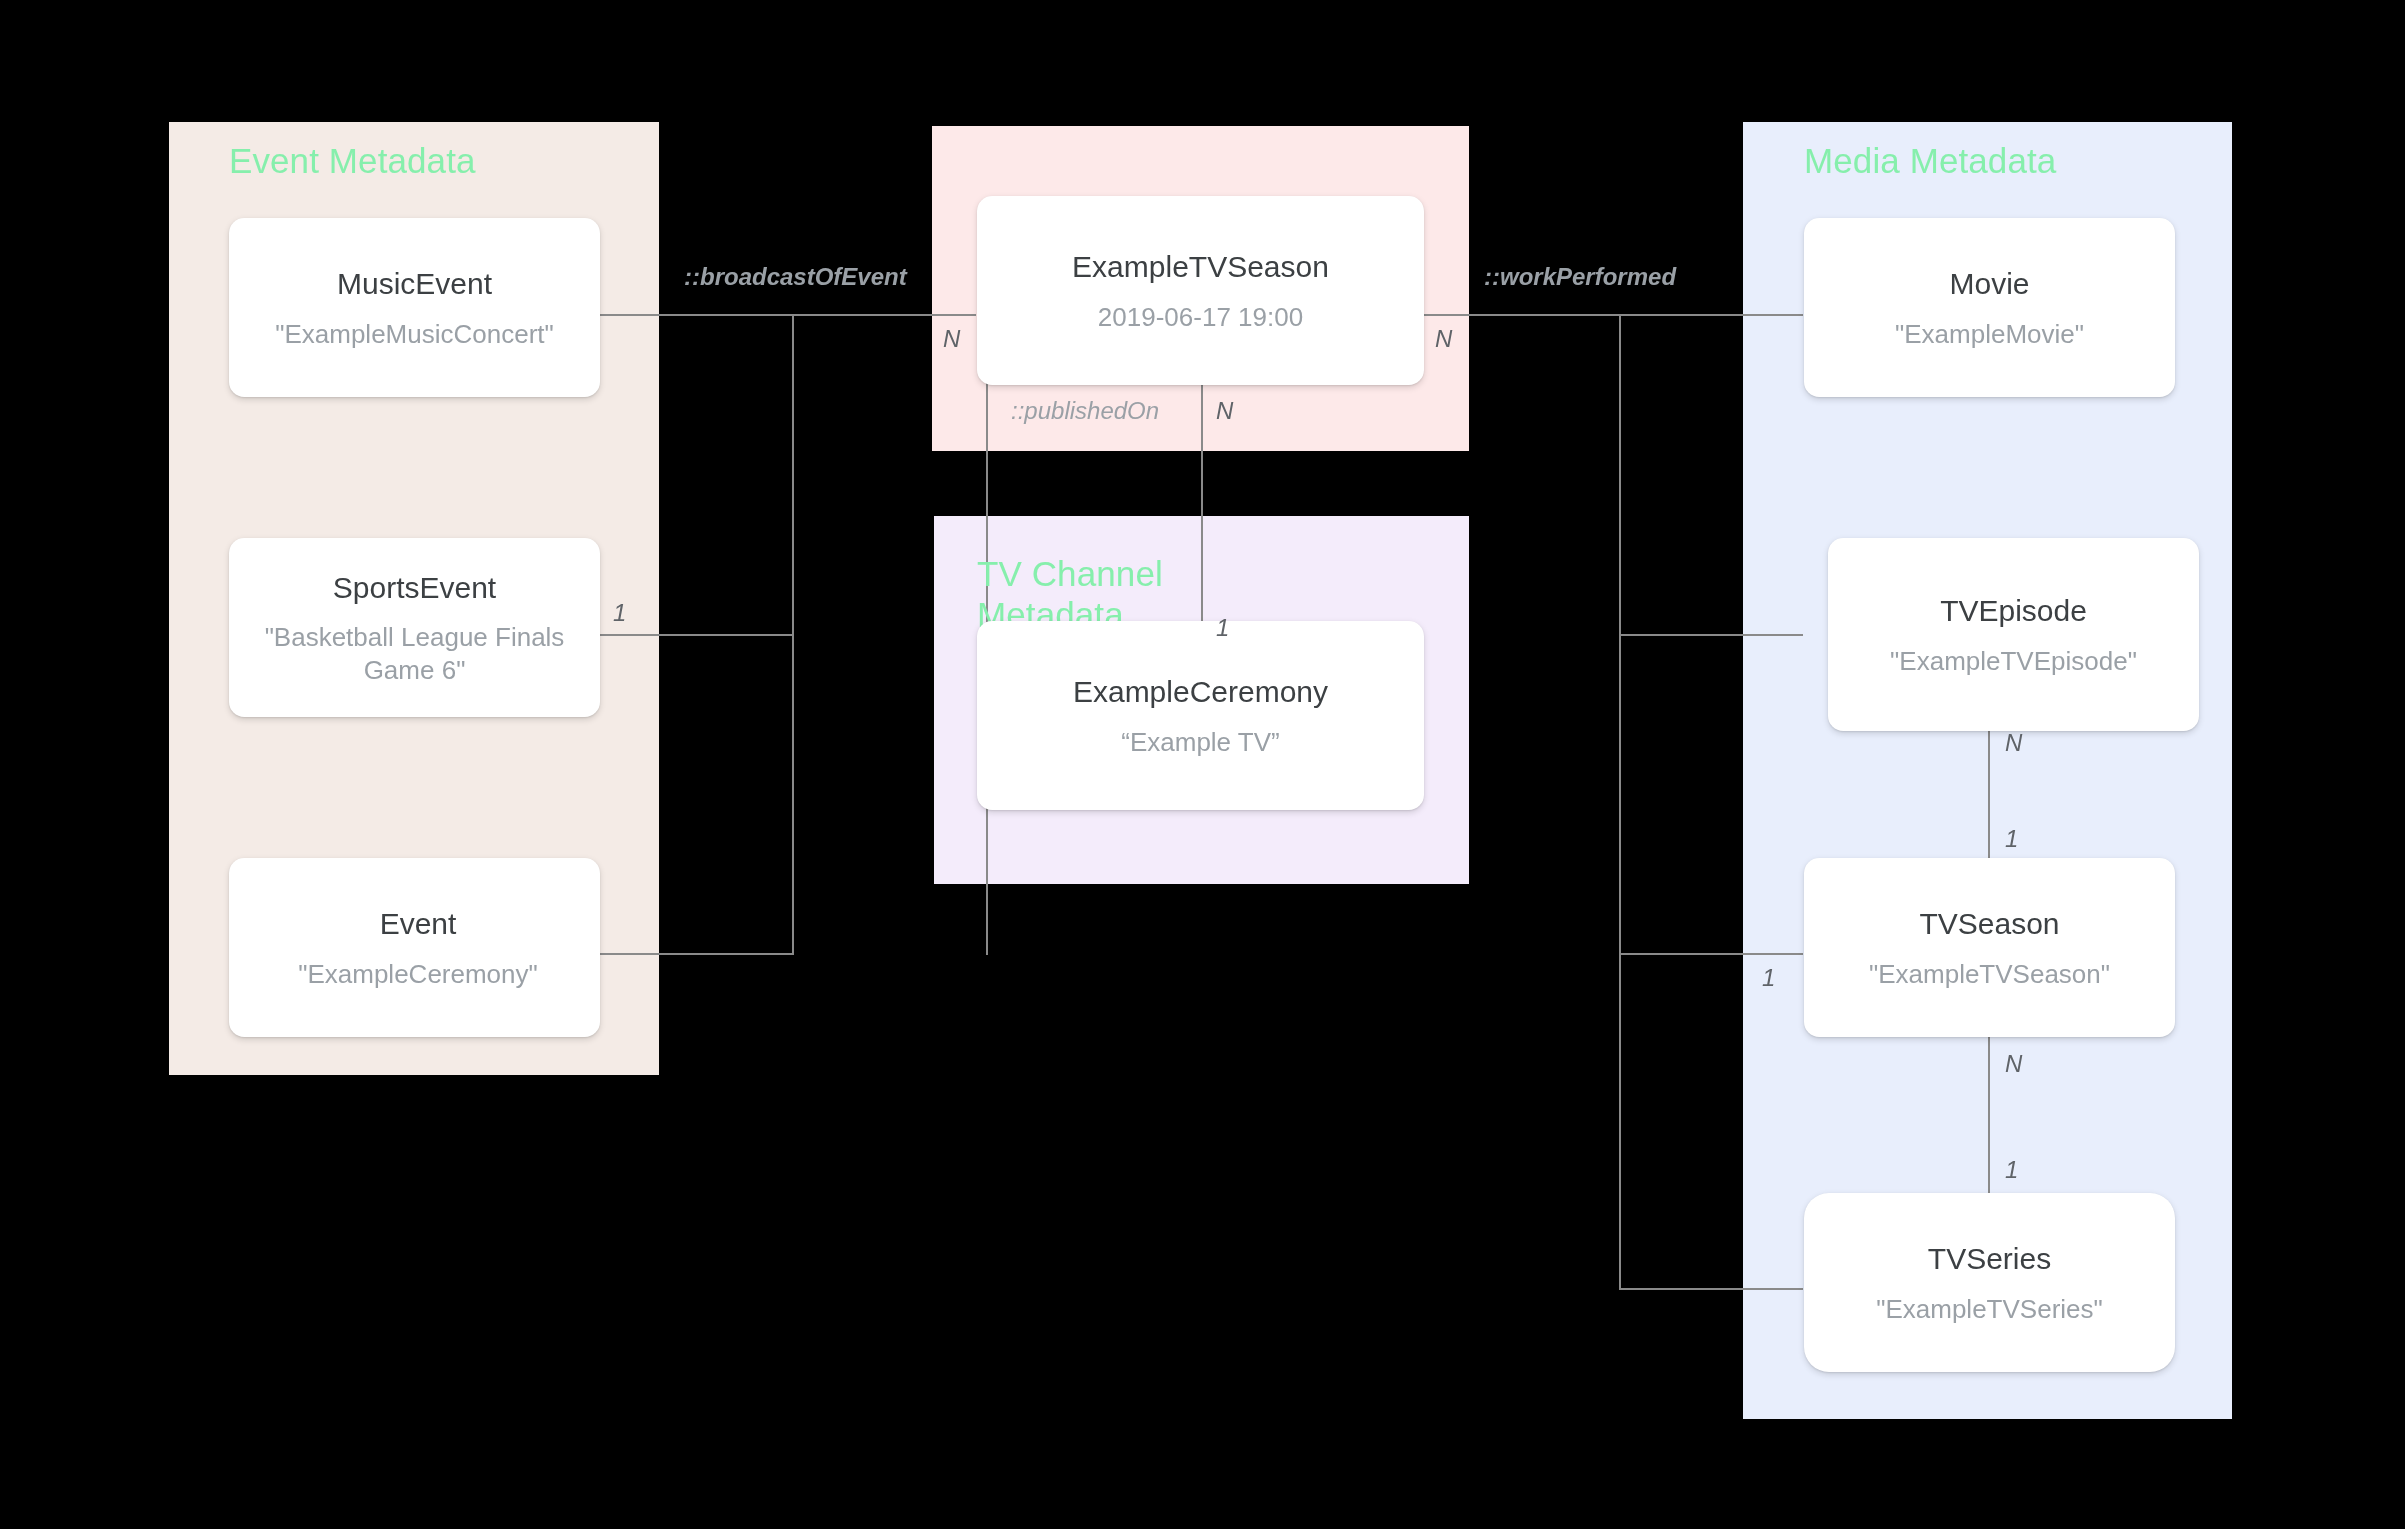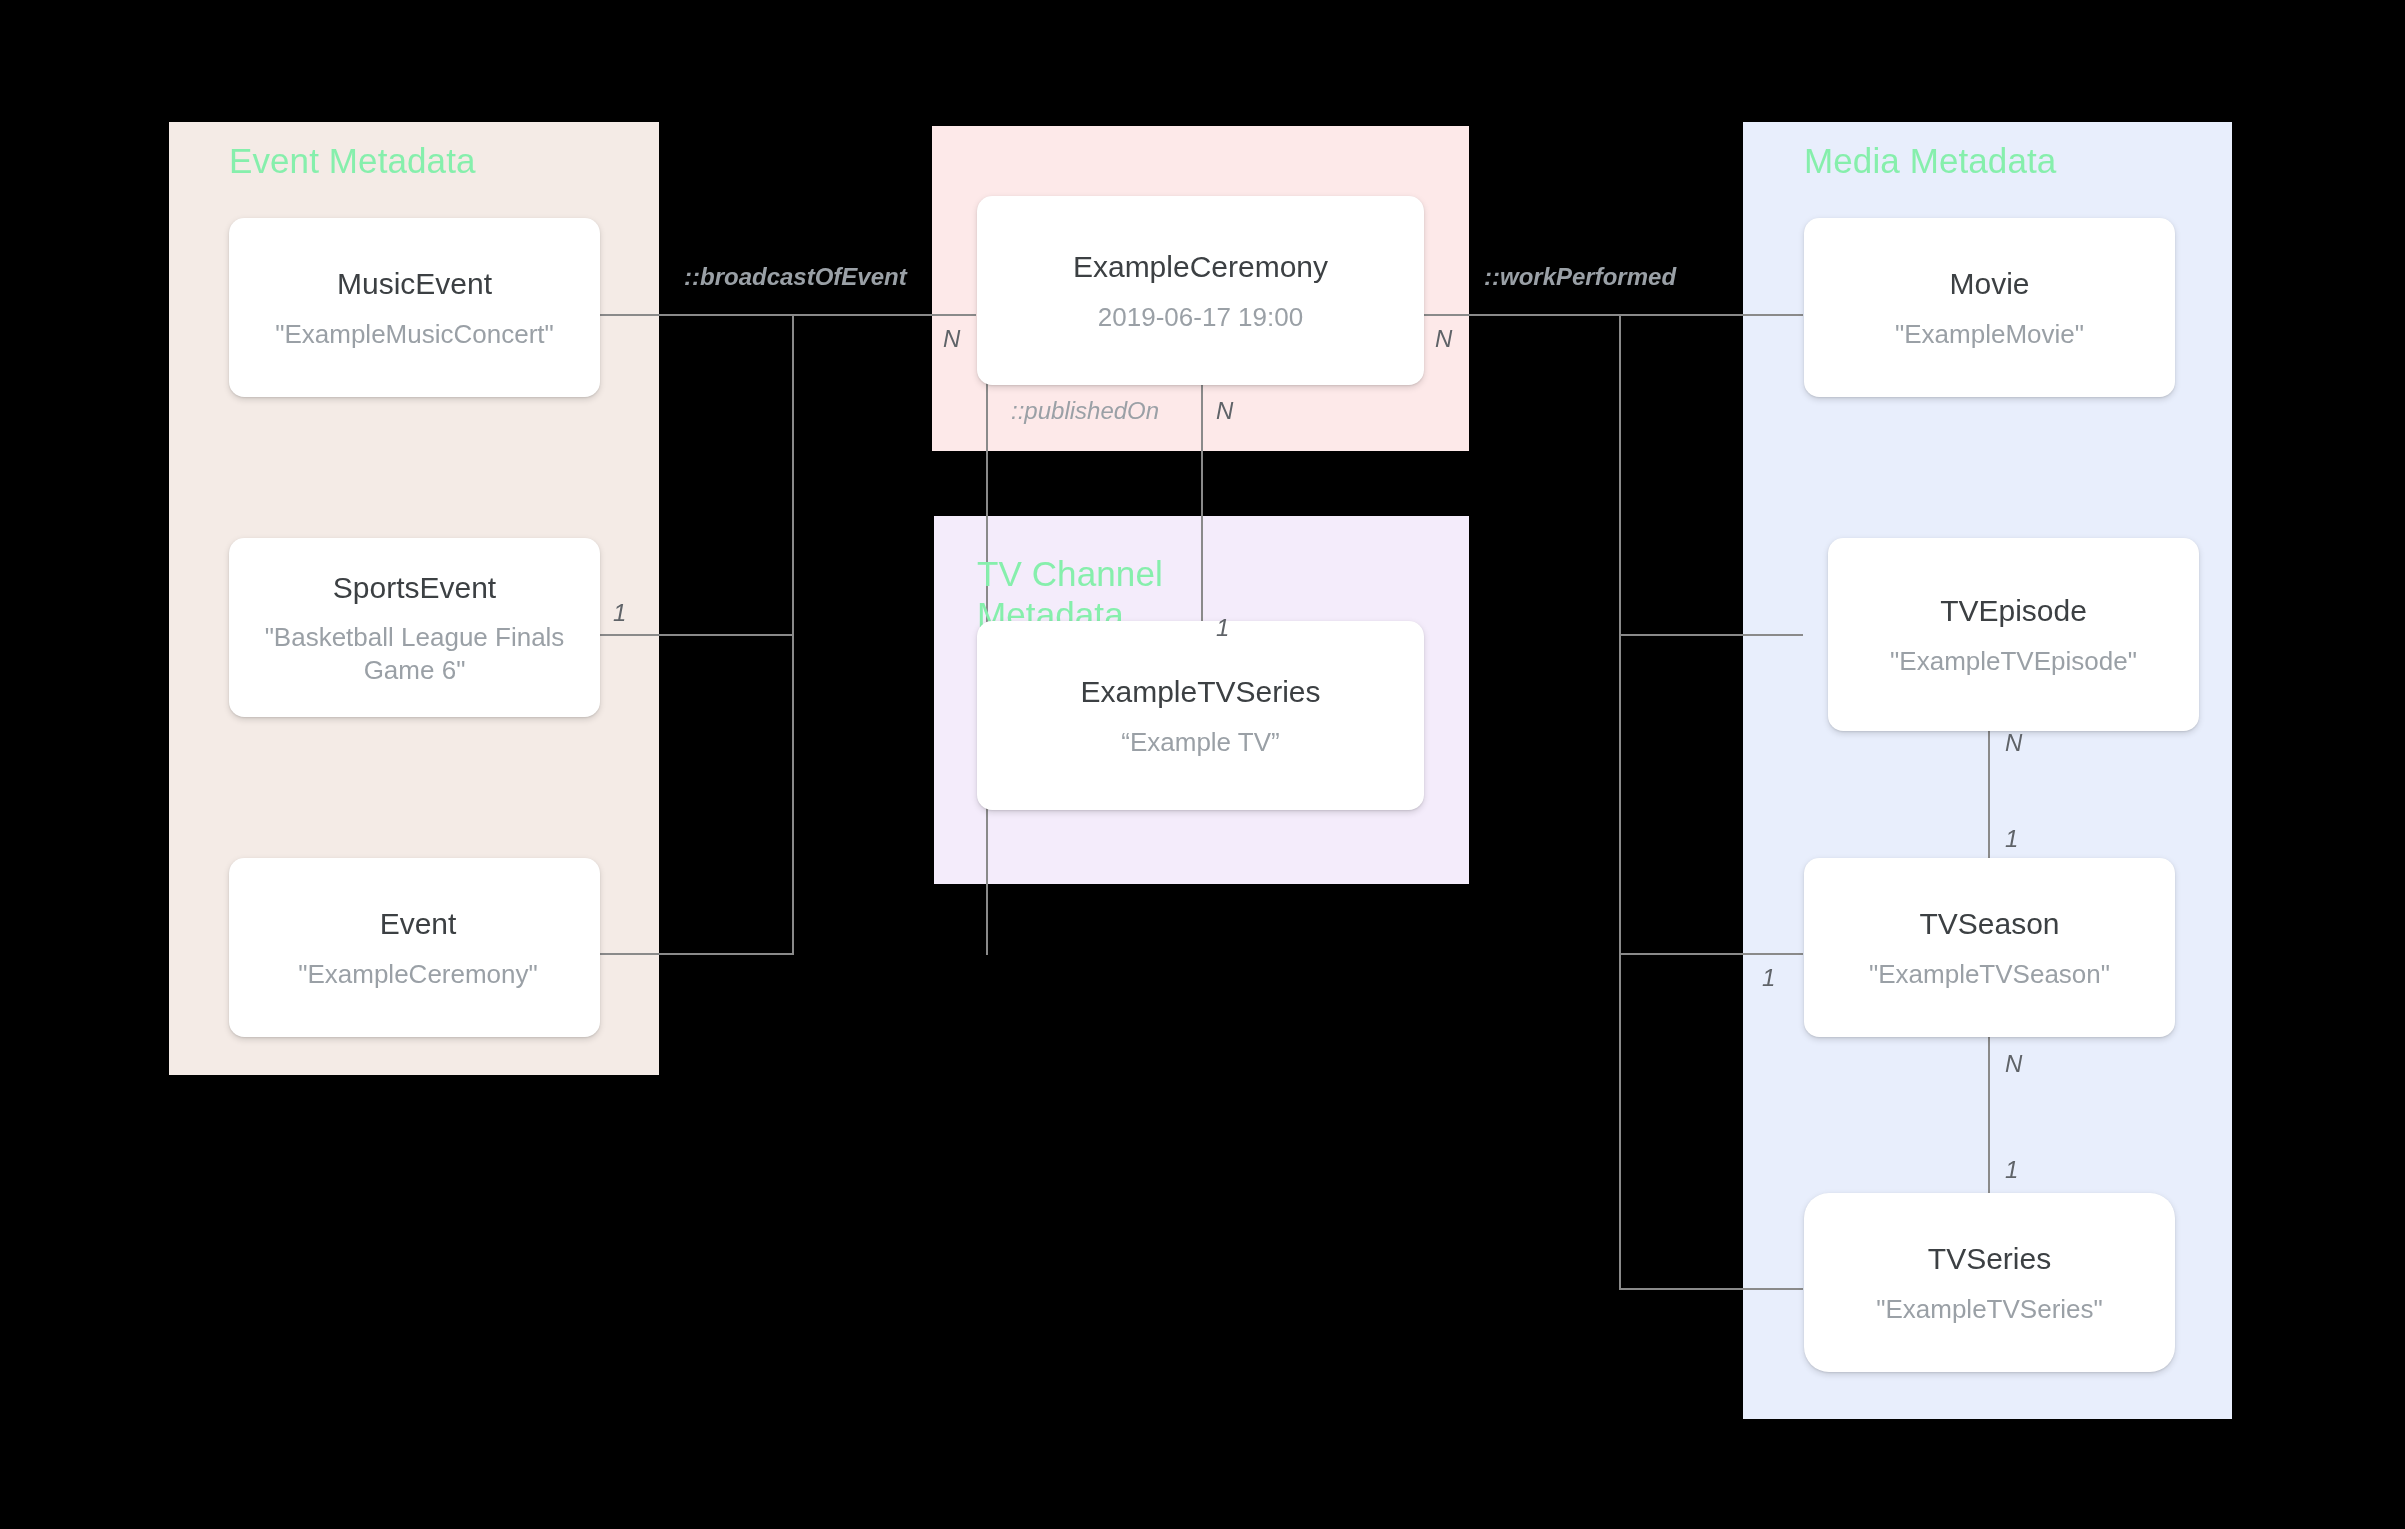--- a/index.html
+++ b/index.html
@@ -187,26 +187,26 @@
     <div class="card-title">SportsEvent</div>
     <div class="card-value">"Basketball League Finals Game 6"</div>
   </div>
 
   <div class="card" id="card-event">
     <div class="card-title">Event</div>
     <div class="card-value">"ExampleCeremony"</div>
   </div>
 
   <div class="card" id="card-broadcastevent">
+    <div class="card-title">ExampleTVSeason</div>
+    <div class="card-value">2019-06-17 19:00</div>
+  </div>
+
+  <div class="card" id="card-broadcastservice">
     <div class="card-title">ExampleCeremony</div>
-    <div class="card-value">2019-06-17 19:00</div>
-  </div>
-
-  <div class="card" id="card-broadcastservice">
-    <div class="card-title">ExampleTVSeries</div>
     <div class="card-value">“Example TV”</div>
   </div>
 
   <div class="card" id="card-movie">
     <div class="card-title">Movie</div>
     <div class="card-value">"ExampleMovie"</div>
   </div>
 
   <div class="card" id="card-tvepisode">
     <div class="card-title">TVEpisode</div>

